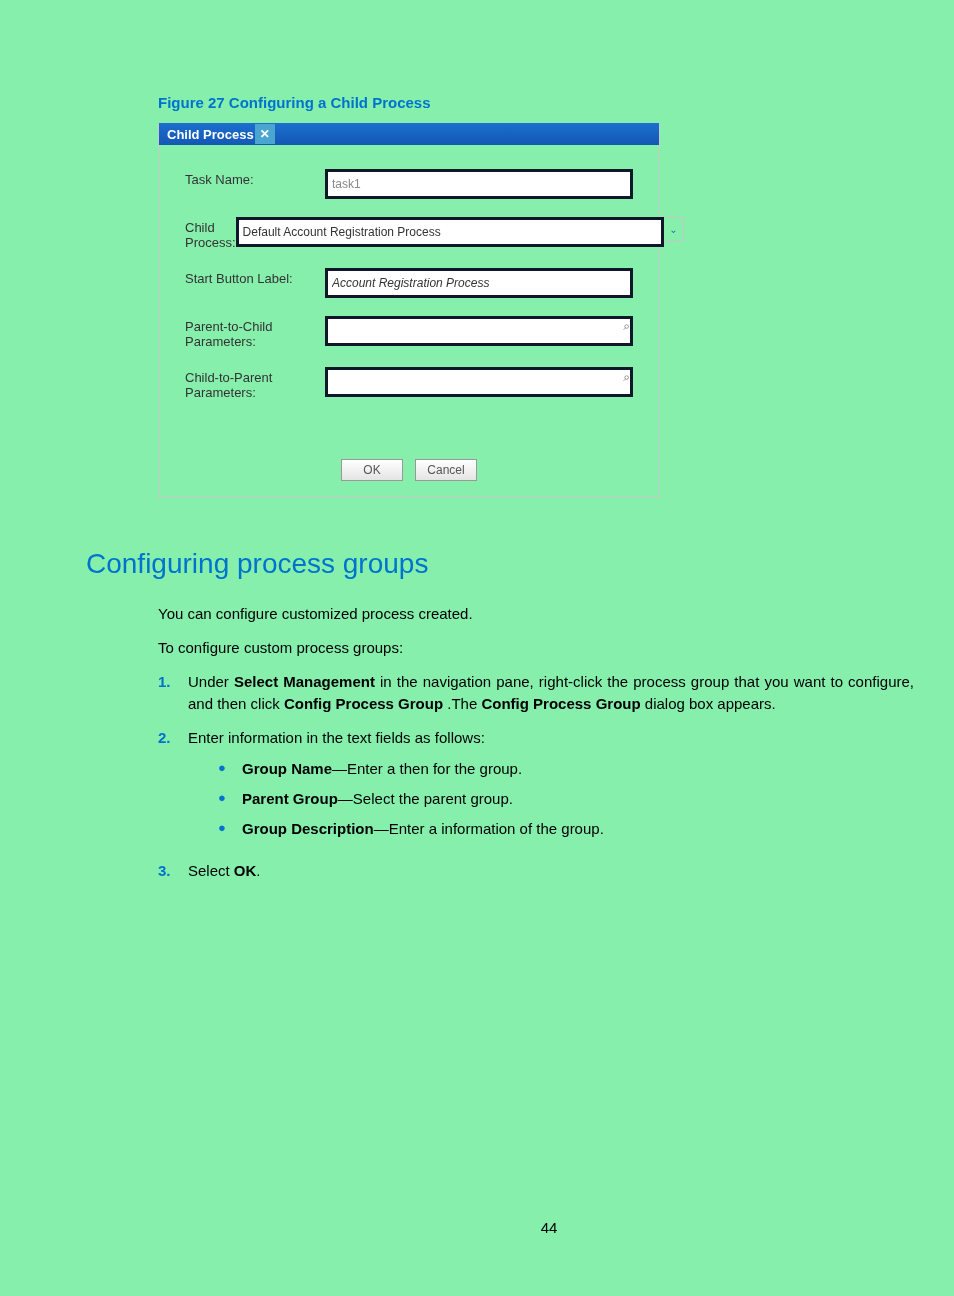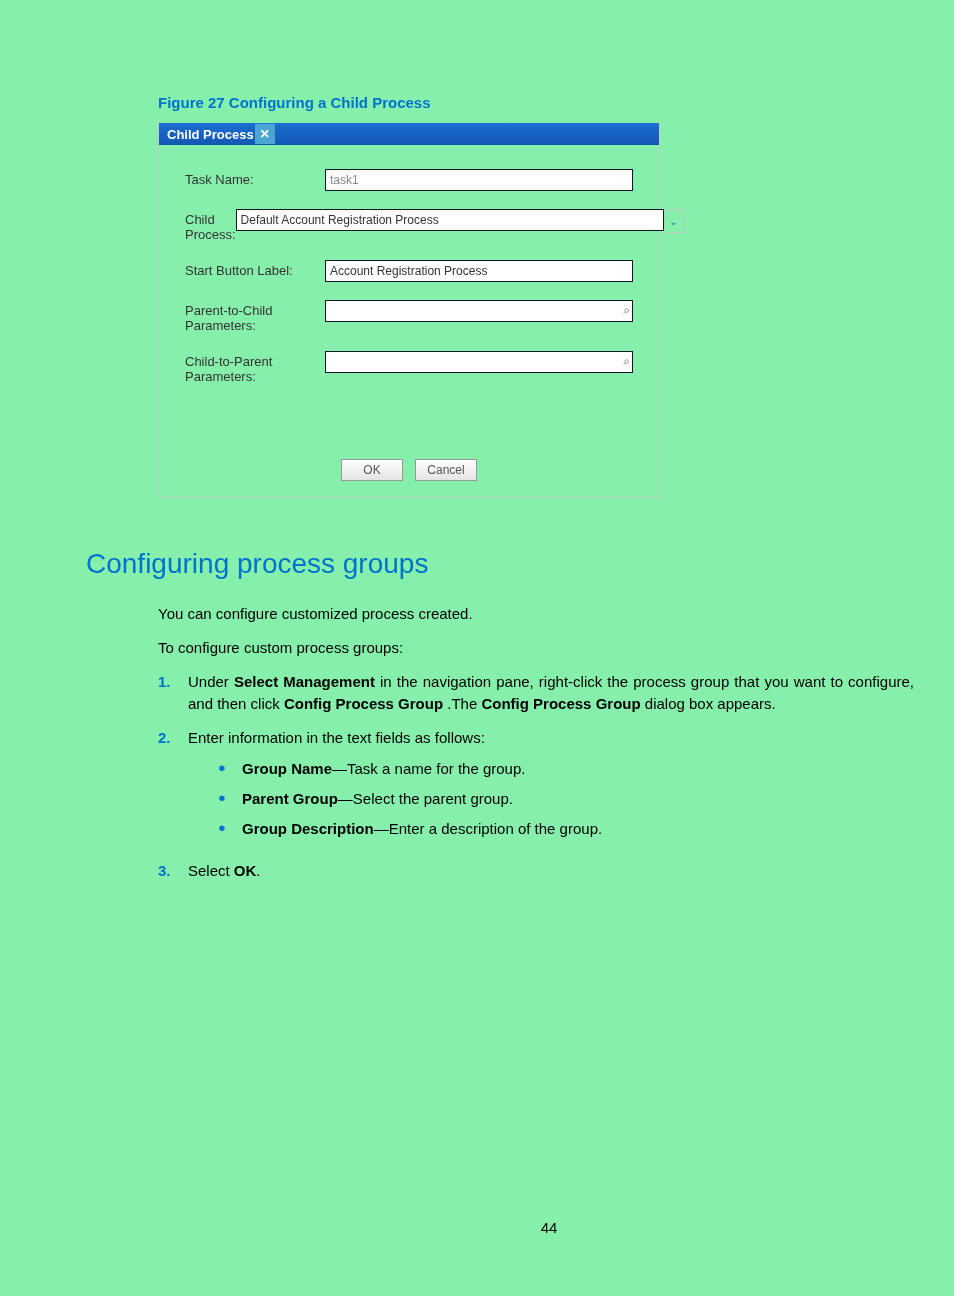--- a/index.html
+++ b/index.html
@@ -6,21 +6,21 @@
   .page{width:954px;height:1296px;position:relative;background:#86efac;margin:0 auto;padding-left:48px;}
   .content{position:absolute;left:88px;top:94px;right:88px;}
   .fig-caption{color:#0073cf;font-weight:bold;font-size:15px;margin:0 0 12px 70px;}
   .dialog{width:500px;border:1px solid #c9c9c9;border-top:none;margin-left:70px;}
   .titlebar{height:22px;background:linear-gradient(#1b6fd0,#1457b2);color:#fff;font-size:13px;font-weight:bold;display:flex;align-items:center;justify-content:flex-start;padding:0 0 0 8px;}
   .close-x{width:20px;height:20px;background:#4aa6d0;color:#fff;display:flex;align-items:center;justify-content:center;font-size:12px;cursor:pointer;margin:1px;}
   .dlg-body{padding:24px 26px 10px 26px;font-size:13px;color:#333;min-height:280px;position:relative;}
   .row{display:flex;margin-bottom:18px;}
   .lbl{width:140px;padding-top:3px;color:#333;}
   .fld{flex:1;position:relative;}
-  .input{height:22px;width:100%;border:1px solid #0f172a;font-size:12px;color:#888;padding:0 4px;box-sizing:border-box;background:#fff;}
+  .input{height:30px;width:100%;border:3px solid #0f172a;font-size:12px;color:#888;padding:0 4px;box-sizing:border-box;background:#fff;}
   .dd-btn{position:absolute;right:-20px;top:0;width:18px;height:22px;border:1px solid #c6c6c6;border-left:none;display:flex;align-items:center;justify-content:center;color:#1e6fc8;font-size:10px;cursor:pointer;}
   .lookup{position:absolute;right:3px;top:3px;color:#777;font-size:12px;cursor:pointer;}
   .dlg-buttons{display:flex;justify-content:center;gap:12px;padding-bottom:16px;}
   .btn{min-width:62px;height:22px;border:1px solid #999;background:linear-gradient(#fff,#e4e4e4);font-size:12px;color:#555;cursor:pointer;}
   .h1{color:#0073cf;font-size:28px;font-weight:normal;margin:50px 0 24px -2px;}
   .body-text{font-size:15px;margin:0 0 14px 70px;line-height:1.3;}
   .ol{list-style:none;padding:0;margin:0 0 14px 70px;}
   .ol li{display:flex;margin-bottom:12px;font-size:15px;line-height:1.45;}
   .ol .num{color:#0073cf;font-weight:bold;width:30px;flex-shrink:0;}
   .ul{list-style:none;padding:0;margin:10px 0 0 30px;}
@@ -49,21 +49,21 @@
     </div>
     <div class="row">
       <div class="lbl">Child Process:</div>
       <div class="fld" style="width:calc(100% - 20px);flex:0 0 auto;">
         <input class="input" style="color: rgb(51, 51, 51);" value="Default Account Registration Process">
         <span class="dd-btn">⌄</span>
       </div>
     </div>
     <div class="row">
       <div class="lbl">Start Button Label:</div>
-      <div class="fld"><input class="input" style="color: rgb(51, 51, 51);" value="Account Registration Process"></div>
+      <div class="fld"><input class="input" style="color: rgb(51, 51, 51); font-style: italic;" value="Account Registration Process"></div>
     </div>
     <div class="row">
       <div class="lbl">Parent-to-Child Parameters:</div>
       <div class="fld">
         <input class="input" value="" style="">
         <span class="lookup">⌕</span>
       </div>
     </div>
     <div class="row">
       <div class="lbl">Child-to-Parent Parameters:</div>
@@ -91,29 +91,29 @@
       <span>Under </span><b>Select Management</b><span> in the navigation pane, right-click the process group that you want to configure, and then click </span><b>Config Process Group</b><span> .The </span><b>Config Process Group</b><span> dialog box appears.</span>
     </span>
   </li>
   <li>
     <span class="num">2.</span>
     <span>
       <span>Enter information in the text fields as follows:</span>
       <ul class="ul">
         <li>
                 <span class="bullet">●</span>
-                <span><b>Group Name</b><span>—Task a name for the group.</span></span>
+                <span><b>Group Name</b><span>—Enter a then for the group.</span></span>
               </li>
         <li>
                 <span class="bullet">●</span>
                 <span><b>Parent Group</b><span>—Select the parent group.</span></span>
               </li>
         <li>
                 <span class="bullet">●</span>
-                <span><b>Group Description</b><span>—Enter a description of the group.</span></span>
+                <span><b>Group Description</b><span>—Enter a information of the group.</span></span>
               </li>
       </ul>
     </span>
   </li>
   <li>
     <span class="num">3.</span>
     <span><span>Select </span><b>OK</b><span>.</span></span>
   </li>
 </ol>
 

